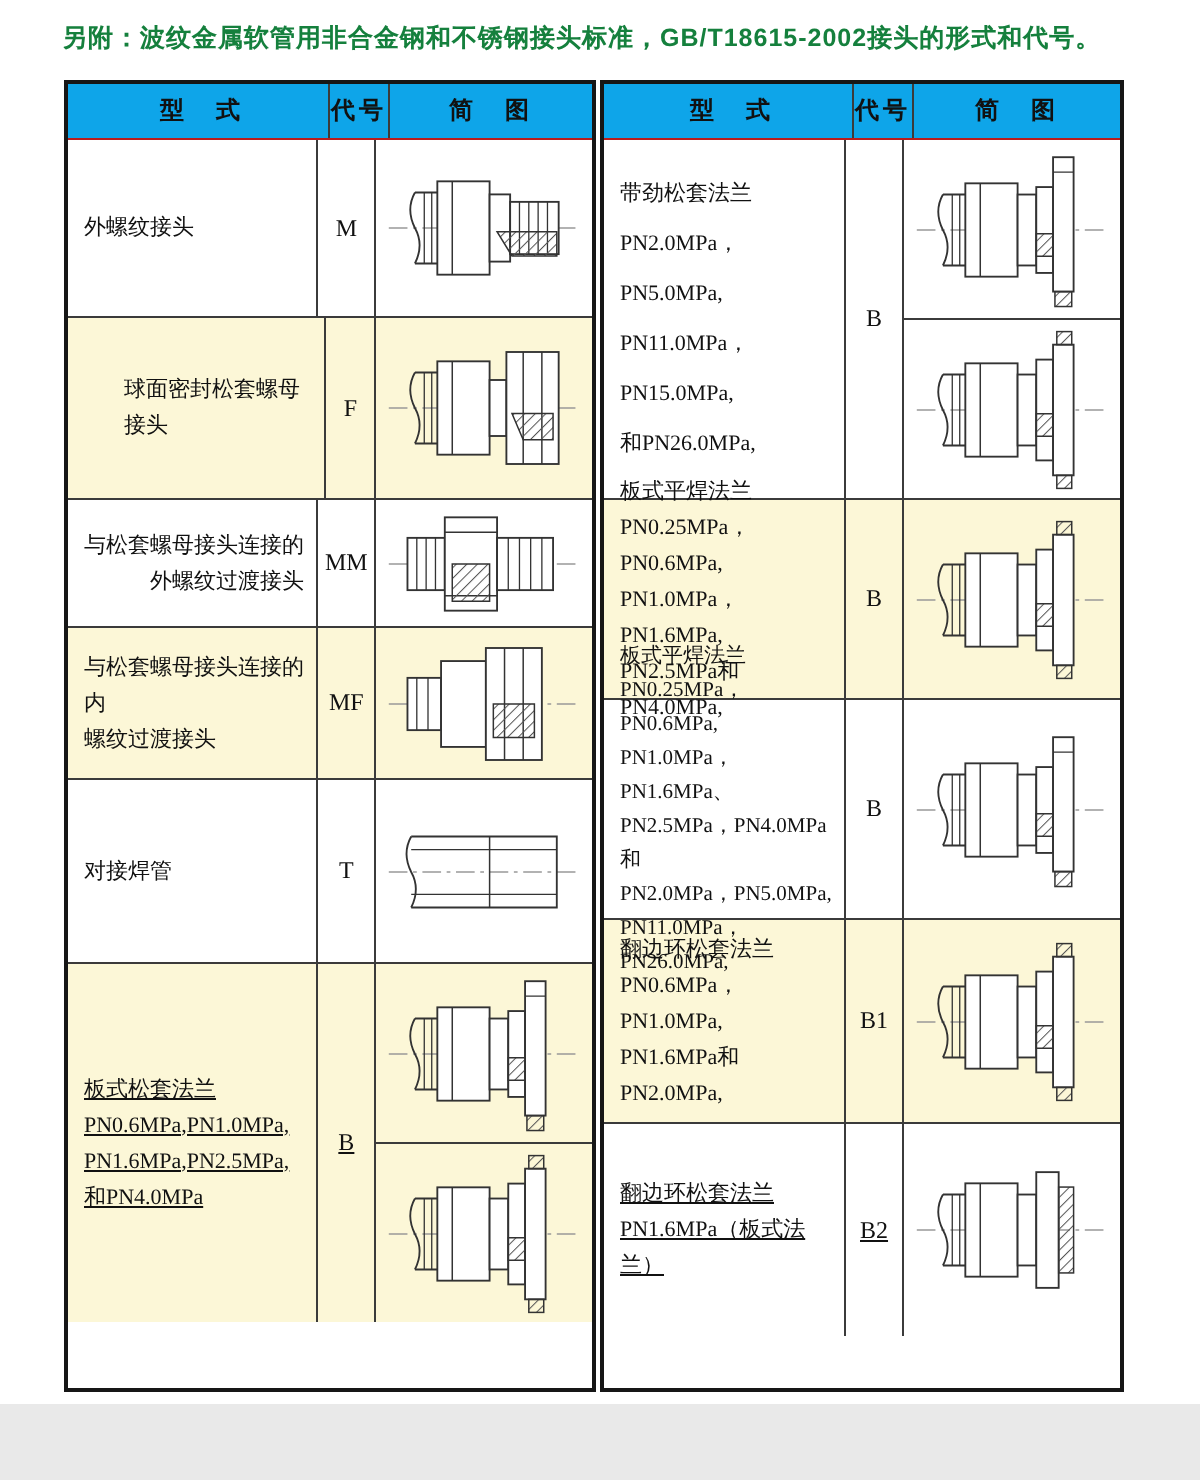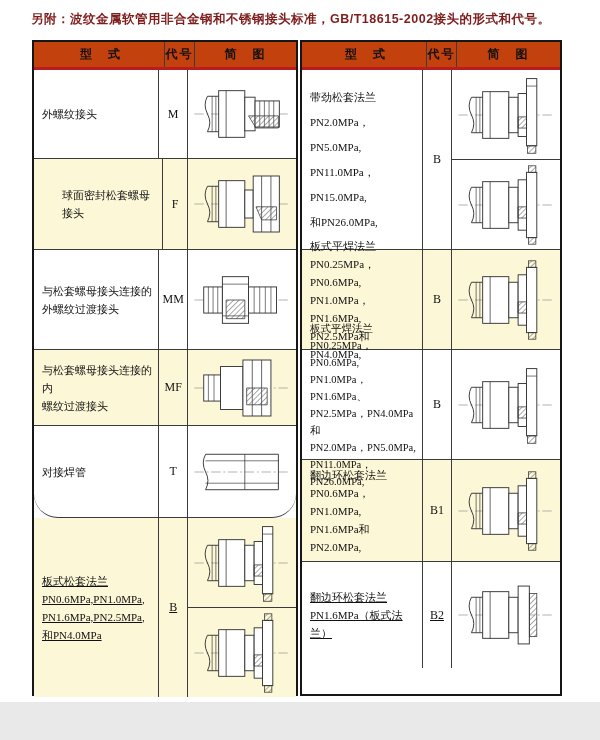--- a/index.html
+++ b/index.html
@@ -1,26 +1,26 @@
 <!DOCTYPE html>
 <html><head>
 <meta charset="utf-8">
 <style>
   html,body{margin:0;padding:0;}
   body{width:600px;height:740px;background:#ffffff;position:relative;
        font-family:"Liberation Serif","DejaVu Serif",serif;color:#111;}
   .page-title{position:absolute;left:31px;top:11px;width:560px;
        font-family:"Liberation Sans","DejaVu Sans",sans-serif;
-       font-weight:bold;font-size:12.5px;letter-spacing:.5px;color:#7f1d1d;}
+       font-weight:bold;font-size:12.5px;letter-spacing:.5px;color:#15803d;}
   .bottom-strip{position:absolute;left:0;top:702px;width:600px;height:38px;background:#e9e9e9;}
   .tables{position:absolute;left:32px;top:40px;width:530px;height:656px;}
   .tbl{position:absolute;top:0;height:656px;border:2px solid #161616;box-sizing:border-box;background:#fff;}
   .tbl-left{left:0;width:266px;}
   .tbl-right{left:268px;width:262px;}
-  .hdr{display:flex;height:28px;background:#c2410c;border-bottom:3px solid #b91c1c;box-sizing:border-box;}
+  .hdr{display:flex;height:28px;background:#0ea5e9;border-bottom:1px solid #b91c1c;box-sizing:border-box;}
   .hdr .cell{display:flex;align-items:center;justify-content:center;
        font-weight:bold;font-size:12px;letter-spacing:2px;}
   .row{display:flex;box-sizing:border-box;border-bottom:1px solid #3b3b3b;background:#fff;}
   .row:last-child{border-bottom:none;text-decoration:underline;}
   .row.hl{background:#fcf7d7;}
   .cell{box-sizing:border-box;}
   .c-type{border-right:1px solid #3b3b3b;display:flex;align-items:center;padding:4px 4px 4px 8px;}
   .tbl-left .c-type{width:131px;}
   .tbl-right .c-type{width:125px;}
   .c-code{width:30px;border-right:1px solid #3b3b3b;display:flex;align-items:center;justify-content:center;
@@ -169,21 +169,21 @@
         </div>
       <div class="cell c-diag">
         <svg class="fit" viewBox="0 0 110 90">
             <use href="#s-axis"></use>
             <use href="#s-hose"></use>
             <use href="#s-nut"></use>
           </svg>
       </div>
     </div>
 
-    <div class="row" style="height:100px;">
+    <div class="row" style="height:64px;text-align:right;">
       <div class="cell c-type">
           <span class="type-text">与松套螺母接头连接的
 外螺纹过渡接头</span>
         </div>
       <div class="cell c-code">
           <span>MM</span>
         </div>
       <div class="cell c-diag">
         <svg class="fit" viewBox="0 0 110 90">
             <use href="#s-axis"></use>
@@ -201,21 +201,21 @@
           <span>MF</span>
         </div>
       <div class="cell c-diag">
         <svg class="fit" viewBox="0 0 110 90">
             <use href="#s-axis"></use>
             <use href="#s-unionF"></use>
           </svg>
       </div>
     </div>
 
-    <div class="row" style="height:92px;border-radius:24px;">
+    <div class="row" style="height:92px;">
       <div class="cell c-type">
           <span class="type-text">对接焊管</span>
         </div>
       <div class="cell c-code">
           <span>T</span>
         </div>
       <div class="cell c-diag">
         <svg class="fit" viewBox="0 0 110 90">
             <use href="#s-axis"></use>
             <use href="#s-weld"></use>

